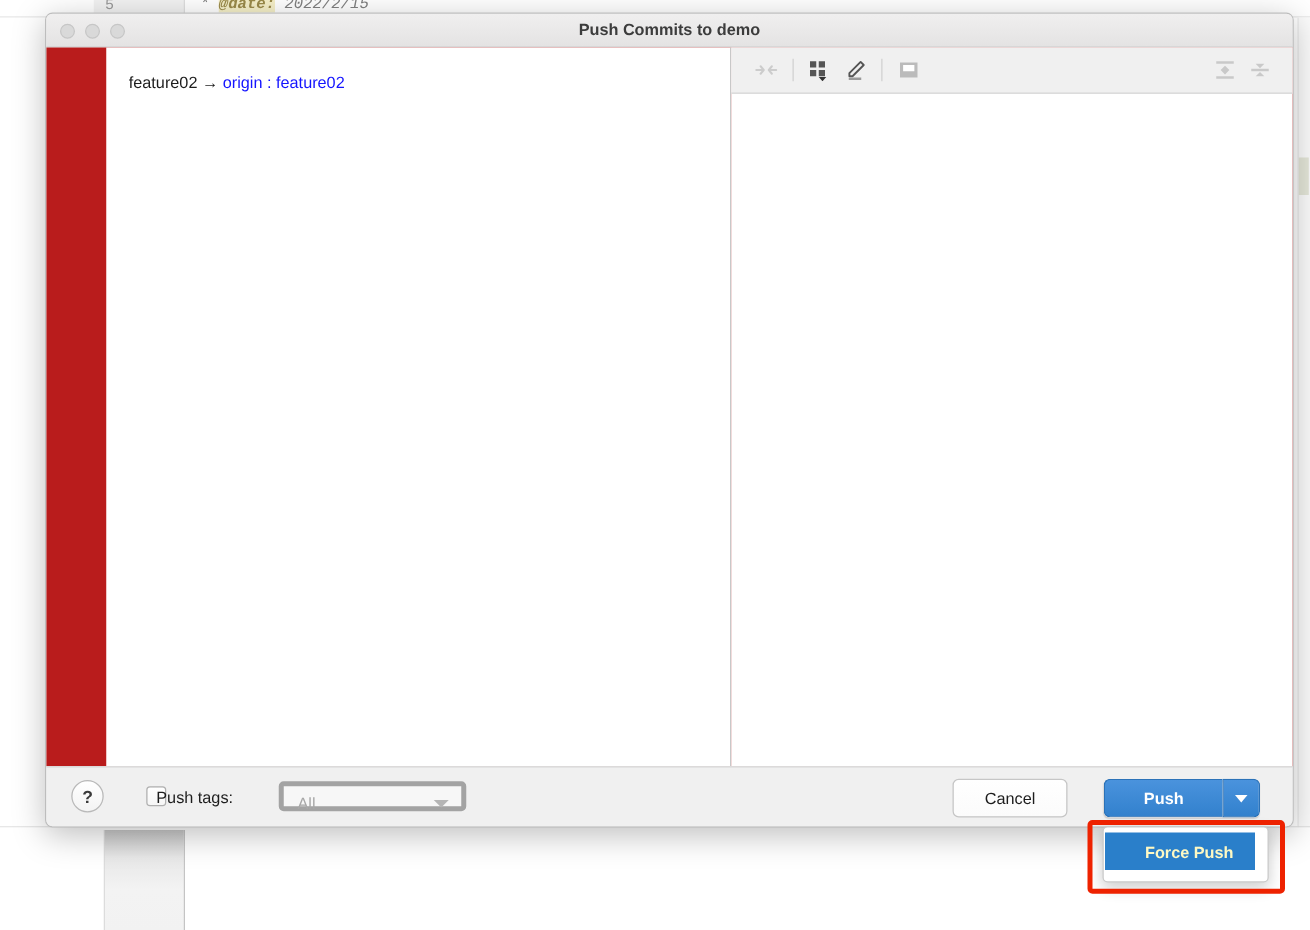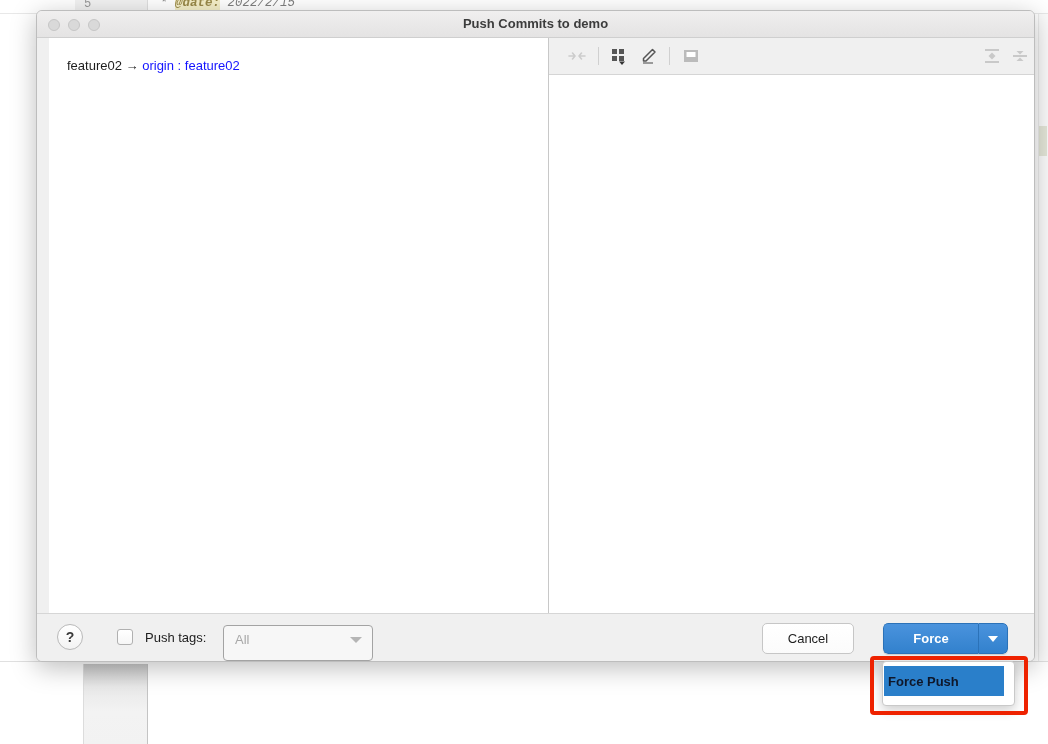--- a/index.html
+++ b/index.html
@@ -122,24 +122,25 @@
     position: absolute;
     left: 0; right: 0; top: 5px;
     text-align: center;
     font-size: 13px;
     font-weight: bold;
     color: #3c3c3c;
   }
 
   .dialog-body {
     position: absolute;
-    left: 12px; top: 27px;
+    left: 0; top: 27px;
     width: 999px; height: 575px;
-    background: #6d28d9;
-    display: flex;
+    background: #b91c1c;
+    display: flex;
+    padding-left: 48px;
   }
 
   
   .left-panel {
     width: 500px;
     height: 100%;
     background: #ffffff;
     border-right: 1px solid #c8c8c8;
     position: relative;
   }
@@ -216,29 +217,29 @@
   .pushtags-check {
     position: absolute;
     left: 80px; top: 15px;
     width: 16px; height: 16px;
     border: 1px solid #b0b0b0;
     border-radius: 3px;
     background: linear-gradient(to bottom, #ffffff, #f6f6f6);
   }
   .pushtags-label {
     position: absolute;
-    left: 108px; top: 16px;
+    left: 88px; top: 16px;
     font-size: 13px;
     color: #1d1d1d;
   }
   .tags-select {
     position: absolute;
     left: 186px; top: 11px;
-    width: 150px; height: 36px;
-    border: 1px solid #a3a3a3;
+    width: 150px; height: 24px;
+    border: 4px solid #a3a3a3;
     border-radius: 4px;
     background: #f7f7f7;
   }
   .tags-select-value {
     position: absolute;
     left: 11px; top: 6px;
     font-size: 13px;
     color: #a8a8a8;
   }
   .tags-select-arrow {
@@ -309,26 +310,26 @@
     border: 1px solid #c9c9c9;
     border-radius: 4px;
     box-shadow: 0 4px 12px rgba(0,0,0,0.2);
     padding: 4px 0;
   }
   .force-item {
     position: absolute;
     left: 1px; top: 4px;
     width: 120px; height: 30px;
     background: #2a7fca;
-    color: #0f172a;
+    color: #fef9c3;
     font-size: 13px;
     font-weight: bold;
     display: flex;
     align-items: center;
-    padding-left: 4px;
+    padding-left: 32px;
   }
 
   
   #annotation {
     position: absolute;
     left: 870px; top: 656px;
     width: 158px; height: 59px;
     border: 4px solid #ee2200;
     border-radius: 4px;
     pointer-events: none;
@@ -436,21 +437,21 @@
   <div class="footer">
     <div class="help-btn">?</div>
     <div class="pushtags-check"></div>
     <div class="pushtags-label">Push tags:</div>
     <div class="tags-select">
       <span class="tags-select-value">All</span>
       <span class="tags-select-arrow"></span>
     </div>
     <div class="cancel-btn">Cancel</div>
     <div class="push-split">
-      <div class="push-main">Force</div>
+      <div class="push-main">Push</div>
       <div class="push-arrow">
         <span class="push-arrow-glyph"></span>
       </div>
     </div>
   </div>
 </div>
 
 <div id="force-menu">
   <div class="force-item">Force Push</div>
 </div>

